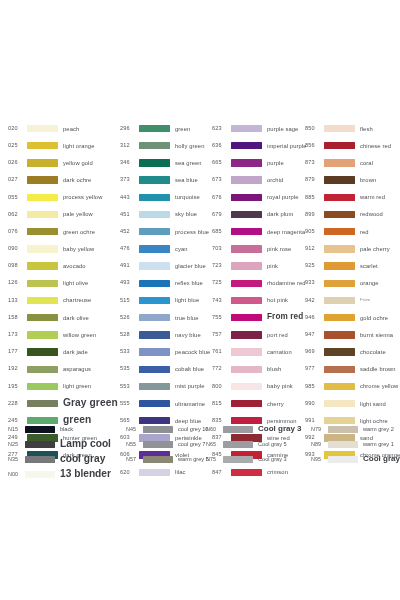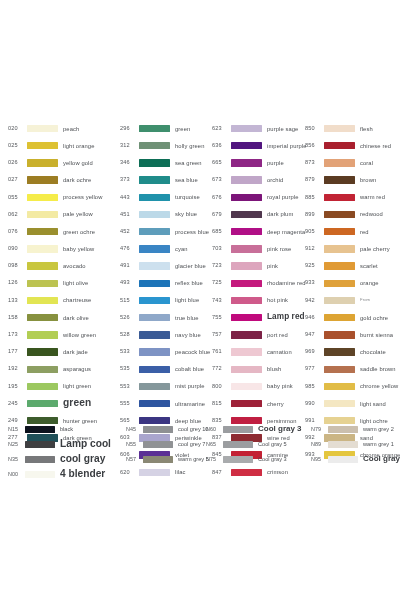--- a/index.html
+++ b/index.html
@@ -222,20 +222,25 @@
           <span class="sw-code">192</span>
           <span class="sw-chip" style="background: rgb(141, 159, 98);"></span>
           <span class="sw-name">asparagus</span>
         </div>
         <div class="swatch-row">
           <span class="sw-code">195</span>
           <span class="sw-chip" style="background: rgb(156, 200, 96);"></span>
           <span class="sw-name">light green</span>
         </div>
         <div class="swatch-row">
+          <span class="sw-code">228</span>
+          <span class="sw-chip" style="background: rgb(119, 128, 94);"></span>
+          <span class="sw-name big">Gray green</span>
+        </div>
+        <div class="swatch-row">
           <span class="sw-code">245</span>
           <span class="sw-chip" style="background: rgb(92, 170, 109);"></span>
           <span class="sw-name big">green</span>
         </div>
         <div class="swatch-row">
           <span class="sw-code">249</span>
           <span class="sw-chip" style="background: rgb(61, 92, 44);"></span>
           <span class="sw-name">hunter green</span>
         </div>
         <div class="swatch-row">
@@ -403,21 +408,21 @@
           <span class="sw-name">rhodamine red</span>
         </div>
         <div class="swatch-row">
           <span class="sw-code">743</span>
           <span class="sw-chip" style="background: rgb(207, 90, 138);"></span>
           <span class="sw-name">hot pink</span>
         </div>
         <div class="swatch-row">
           <span class="sw-code">755</span>
           <span class="sw-chip" style="background: rgb(192, 10, 124);"></span>
-          <span class="sw-name mid">Lamp red</span>
+          <span class="sw-name mid">From red</span>
         </div>
         <div class="swatch-row">
           <span class="sw-code">757</span>
           <span class="sw-chip" style="background: rgb(124, 34, 70);"></span>
           <span class="sw-name">port red</span>
         </div>
         <div class="swatch-row">
           <span class="sw-code">761</span>
           <span class="sw-chip" style="background: rgb(238, 200, 210);"></span>
           <span class="sw-name">carnation</span>
@@ -575,21 +580,21 @@
           <span class="g-name big">Lamp cool</span>
         </div>
         <div class="gray-row">
           <span class="g-code">N35</span>
           <span class="g-chip" style="background: rgb(119, 120, 122);"></span>
           <span class="g-name big">cool gray</span>
         </div>
         <div class="gray-row">
           <span class="g-code">N00</span>
           <span class="g-chip" style="background: rgb(247, 247, 238);"></span>
-          <span class="g-name big">4 blender</span>
+          <span class="g-name big">13 blender</span>
         </div>
       </div>
       <div class="gray-column gcol-1">
         <div class="gray-row">
           <span class="g-code">N45</span>
           <span class="g-chip" style="background: rgb(142, 144, 147);"></span>
           <span class="g-name">cool grey 10</span>
         </div>
         <div class="gray-row">
           <span class="g-code">N55</span>

